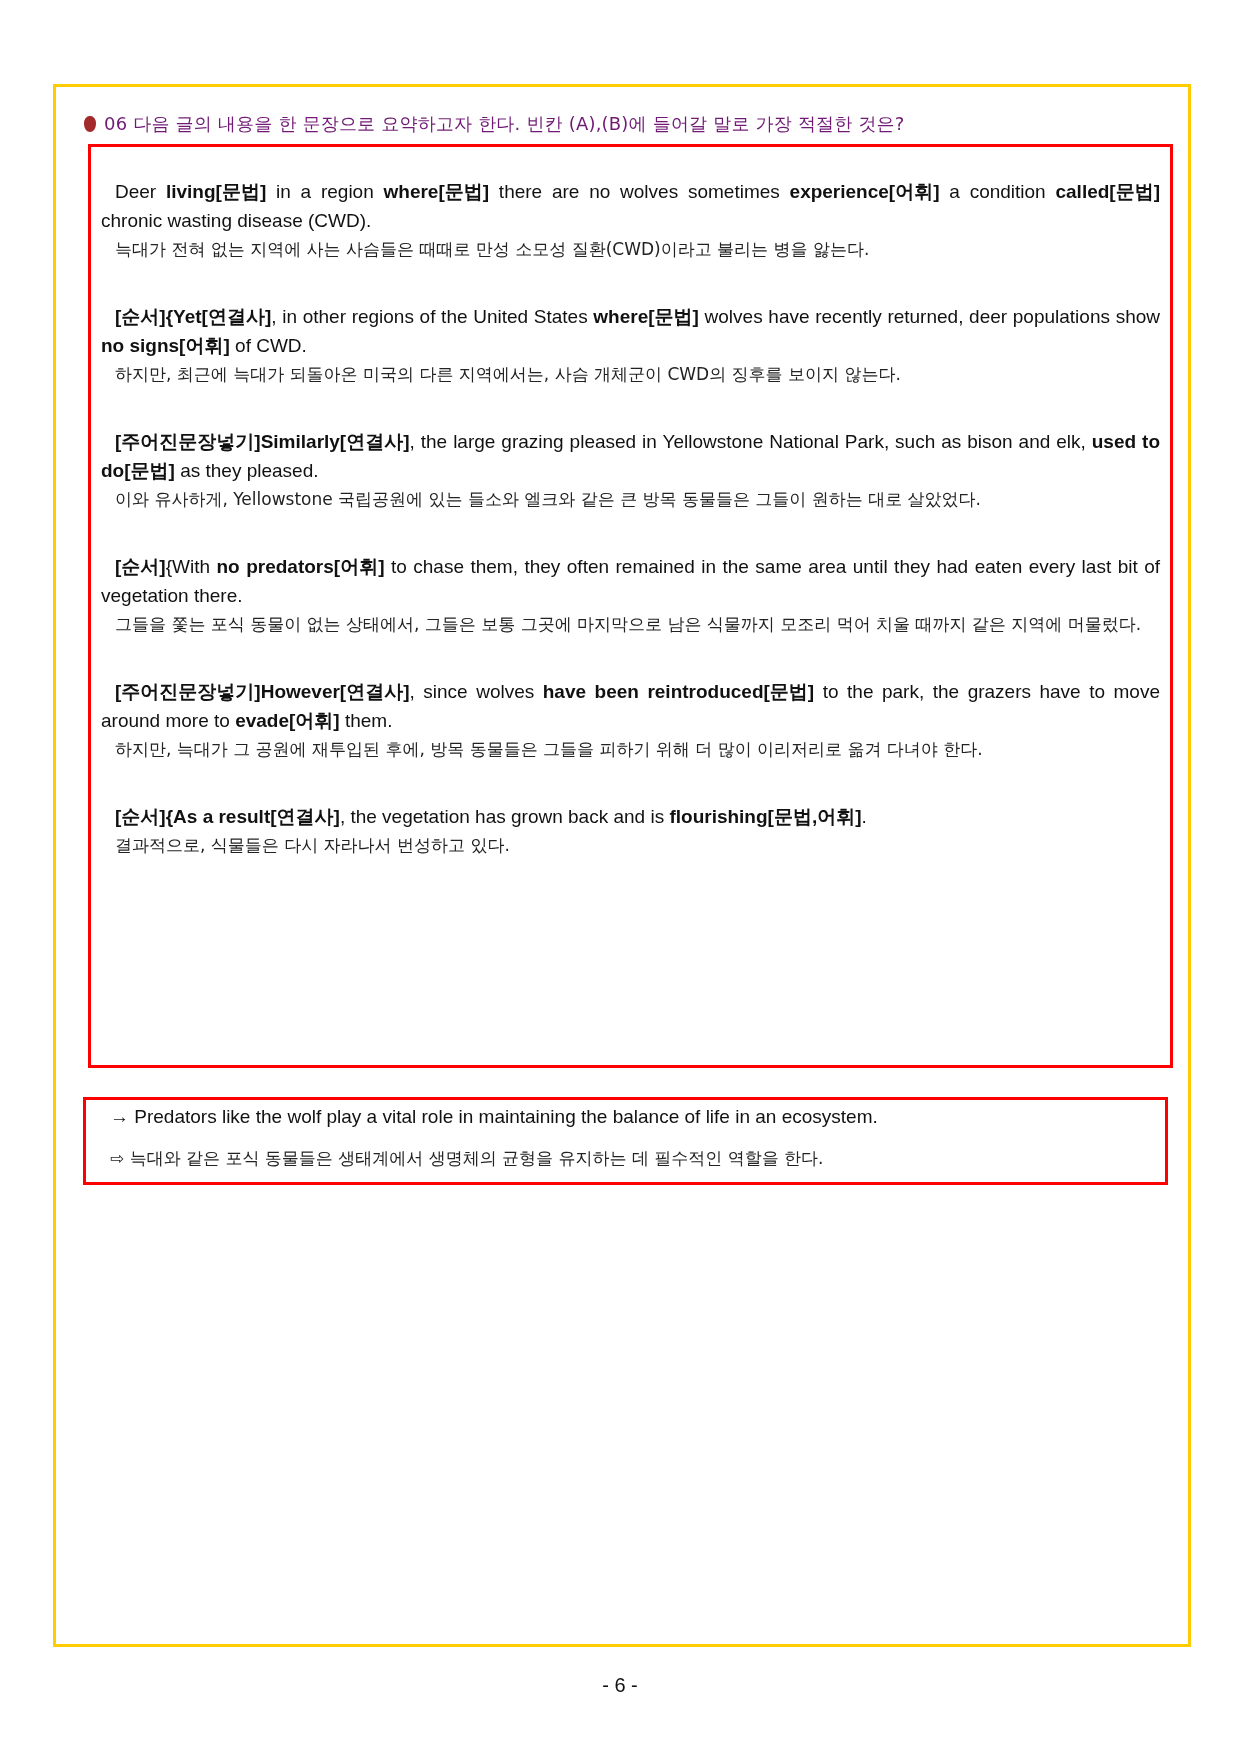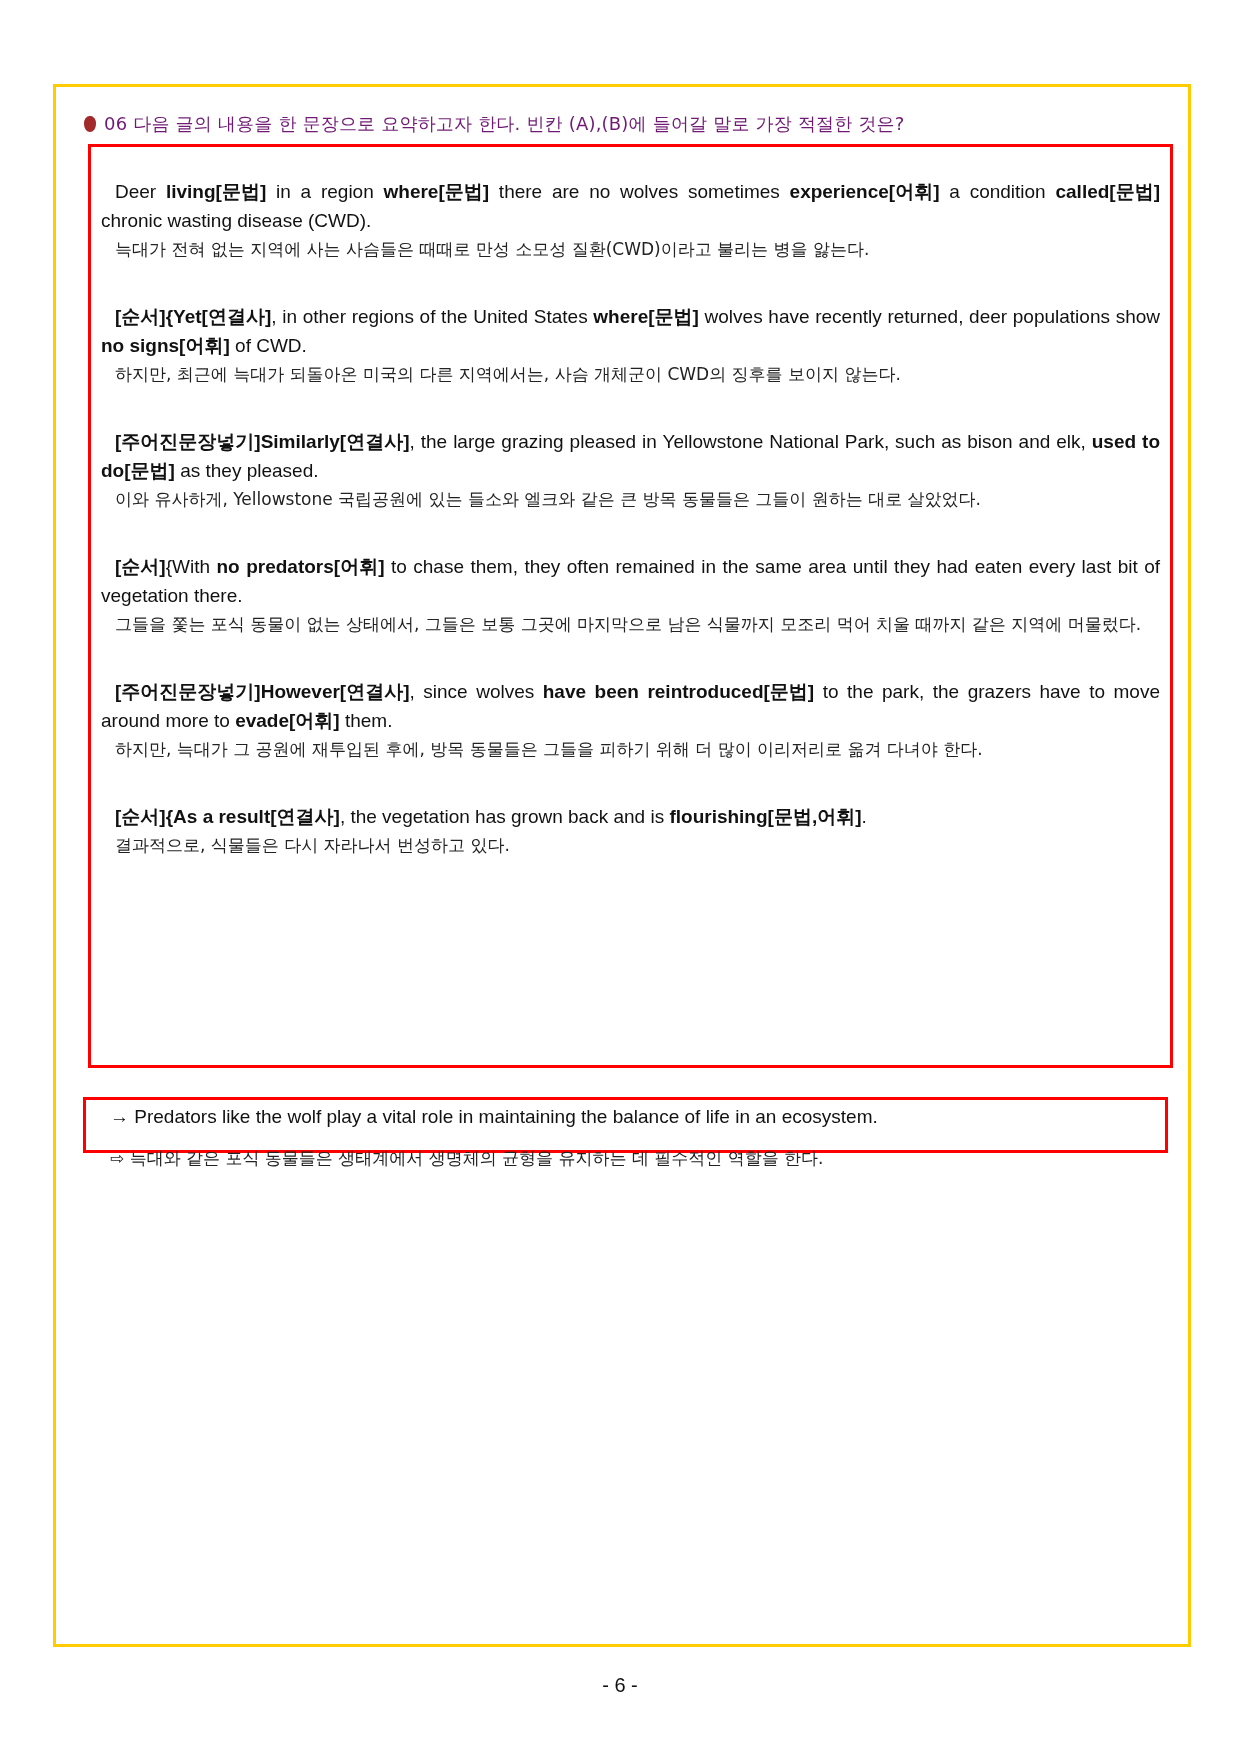--- a/index.html
+++ b/index.html
@@ -6,21 +6,21 @@
   body { width:1240px; height:1752px; position:relative; overflow:hidden;
          font-family:"Liberation Sans","DejaVu Sans",sans-serif; color:#111; }
   .frame { position:absolute; left:53px; top:84px; width:1138px; height:1563px;
            border:3px solid #ffcc00; box-sizing:border-box; }
   .question { position:absolute; left:84px; top:112px; font-size:18px; color:#701a75;
               font-family:"DejaVu Sans",sans-serif; letter-spacing:0.2px; }
   .question .bullet { display:inline-block; width:12px; height:16px; background:#a32a2a;
                       border-radius:50% 50% 55% 55%; vertical-align:-2px; margin-right:8px; }
   .passage { position:absolute; left:88px; top:144px; width:1085px; height:924px;
              border:3px solid #ff0000; box-sizing:border-box; padding:30px 10px 0 10px; }
-  .summary { position:absolute; left:83px; top:1097px; width:1085px; height:56px;
+  .summary { position:absolute; left:83px; top:1097px; width:1085px; height:88px;
              border:3px solid #ff0000; box-sizing:border-box; padding:2px 10px 11px 24px; }
   .para { margin-bottom:38px; }
   .en { font-size:19px; line-height:29px; text-align:justify; text-indent:14px; color:#111; }
   .ko { font-size:17px; line-height:29px; text-indent:14px; color:#222;
         font-family:"DejaVu Sans",sans-serif; text-align:justify; }
   .b { font-weight:bold; }
   .summary .en { text-indent:0; line-height:30px; }
   .summary .ko { text-indent:0; margin-top:12px; }
   .page-num { position:absolute; top:1674px; left:0; width:1240px; text-align:center;
               font-size:20px; color:#111; }

